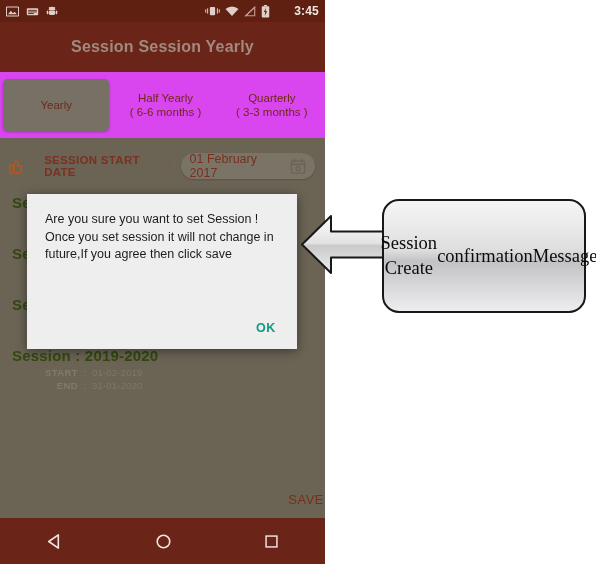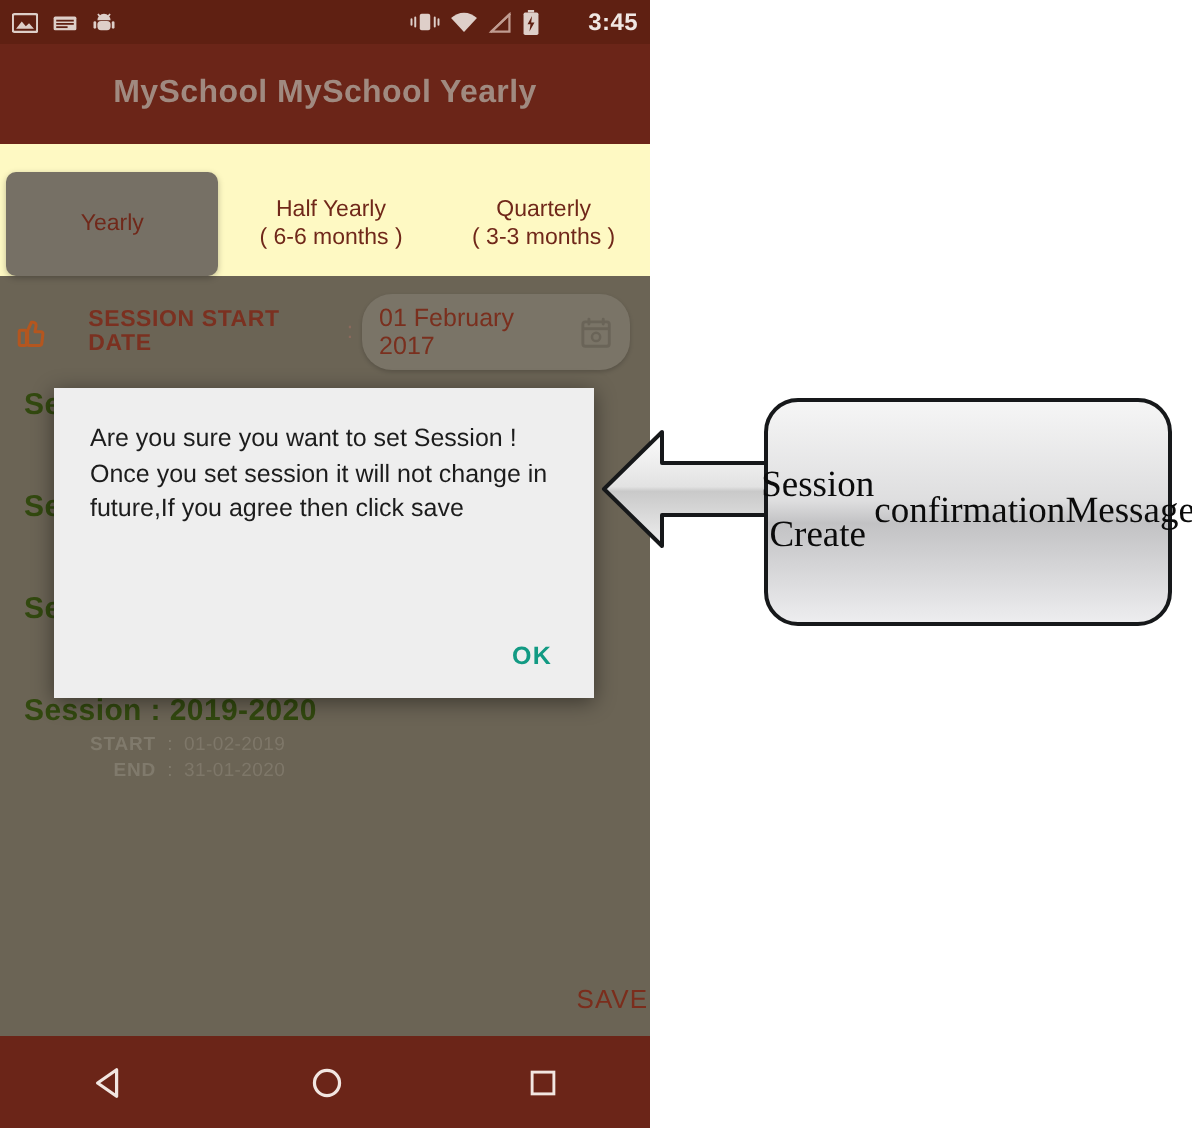--- a/index.html
+++ b/index.html
@@ -49,22 +49,22 @@
   #appbar-title {
     color: #a08a80;
     font-size: 16px; font-weight: bold;
     letter-spacing: .2px;
   }
 
   
   #tabs {
     position: absolute; left: 0; top: 72px;
     width: 325px; height: 66px;
-    background: #fef9c3;
-    display: flex; align-items: flex-end;
+    background: #d946ef;
+    display: flex; align-items: center;
   }
   .tab {
     flex: 1 1 0;
     height: 52px;
     display: flex; flex-direction: column;
     align-items: center; justify-content: center;
     color: #70281a;
     font-size: 11.5px;
     line-height: 14px;
     text-align: center;
@@ -89,21 +89,21 @@
     color: #7b3020;
     font-size: 11.5px;
     font-weight: bold;
     letter-spacing: .3px;
     margin-left: 20px;
   }
   #date-colon { color: #8a6a5c; font-size: 11.5px; margin: 0 4px 0 5px; }
   #date-field {
     background: #7a7467;
     border-radius: 15px;
-    height: 38px;
+    height: 26px;
     display: flex; align-items: center;
     padding: 0 9px;
     gap: 7px;
     margin-left: auto;
     margin-right: 10px;
     box-shadow: 0 1px 2px rgba(0,0,0,.18);
   }
   #date-value { color: #7a2f1e; font-size: 12.5px; }
 
   
@@ -243,21 +243,21 @@
       <svg class="sb-ico" width="9" height="13" viewBox="0 0 10 15">
         <rect x="3.2" y="0" width="3.6" height="1.4" fill="#e9ded9"></rect>
         <rect x="0.7" y="1.4" width="8.6" height="13" rx="1" fill="#e9ded9"></rect>
         <path d="M5.6 3.4 L3 8.2 L4.7 8.2 L4.1 12.4 L7 7.2 L5.1 7.2 Z" fill="#5f2012"></path>
       </svg>
       <div id="clock">3:45</div>
     </div>
   </div>
 
   <div id="appbar">
-    <div id="appbar-title">MySchool MySchool Yearly</div>
+    <div id="appbar-title">Session Session Yearly</div>
   </div>
 
   <div id="tabs">
     <div class="tab selected">
       <div>Yearly</div>
     </div>
     <div class="tab">
       <div>Half Yearly</div>
       <div class="tab-sub">( 6-6 months )</div>
     </div>

